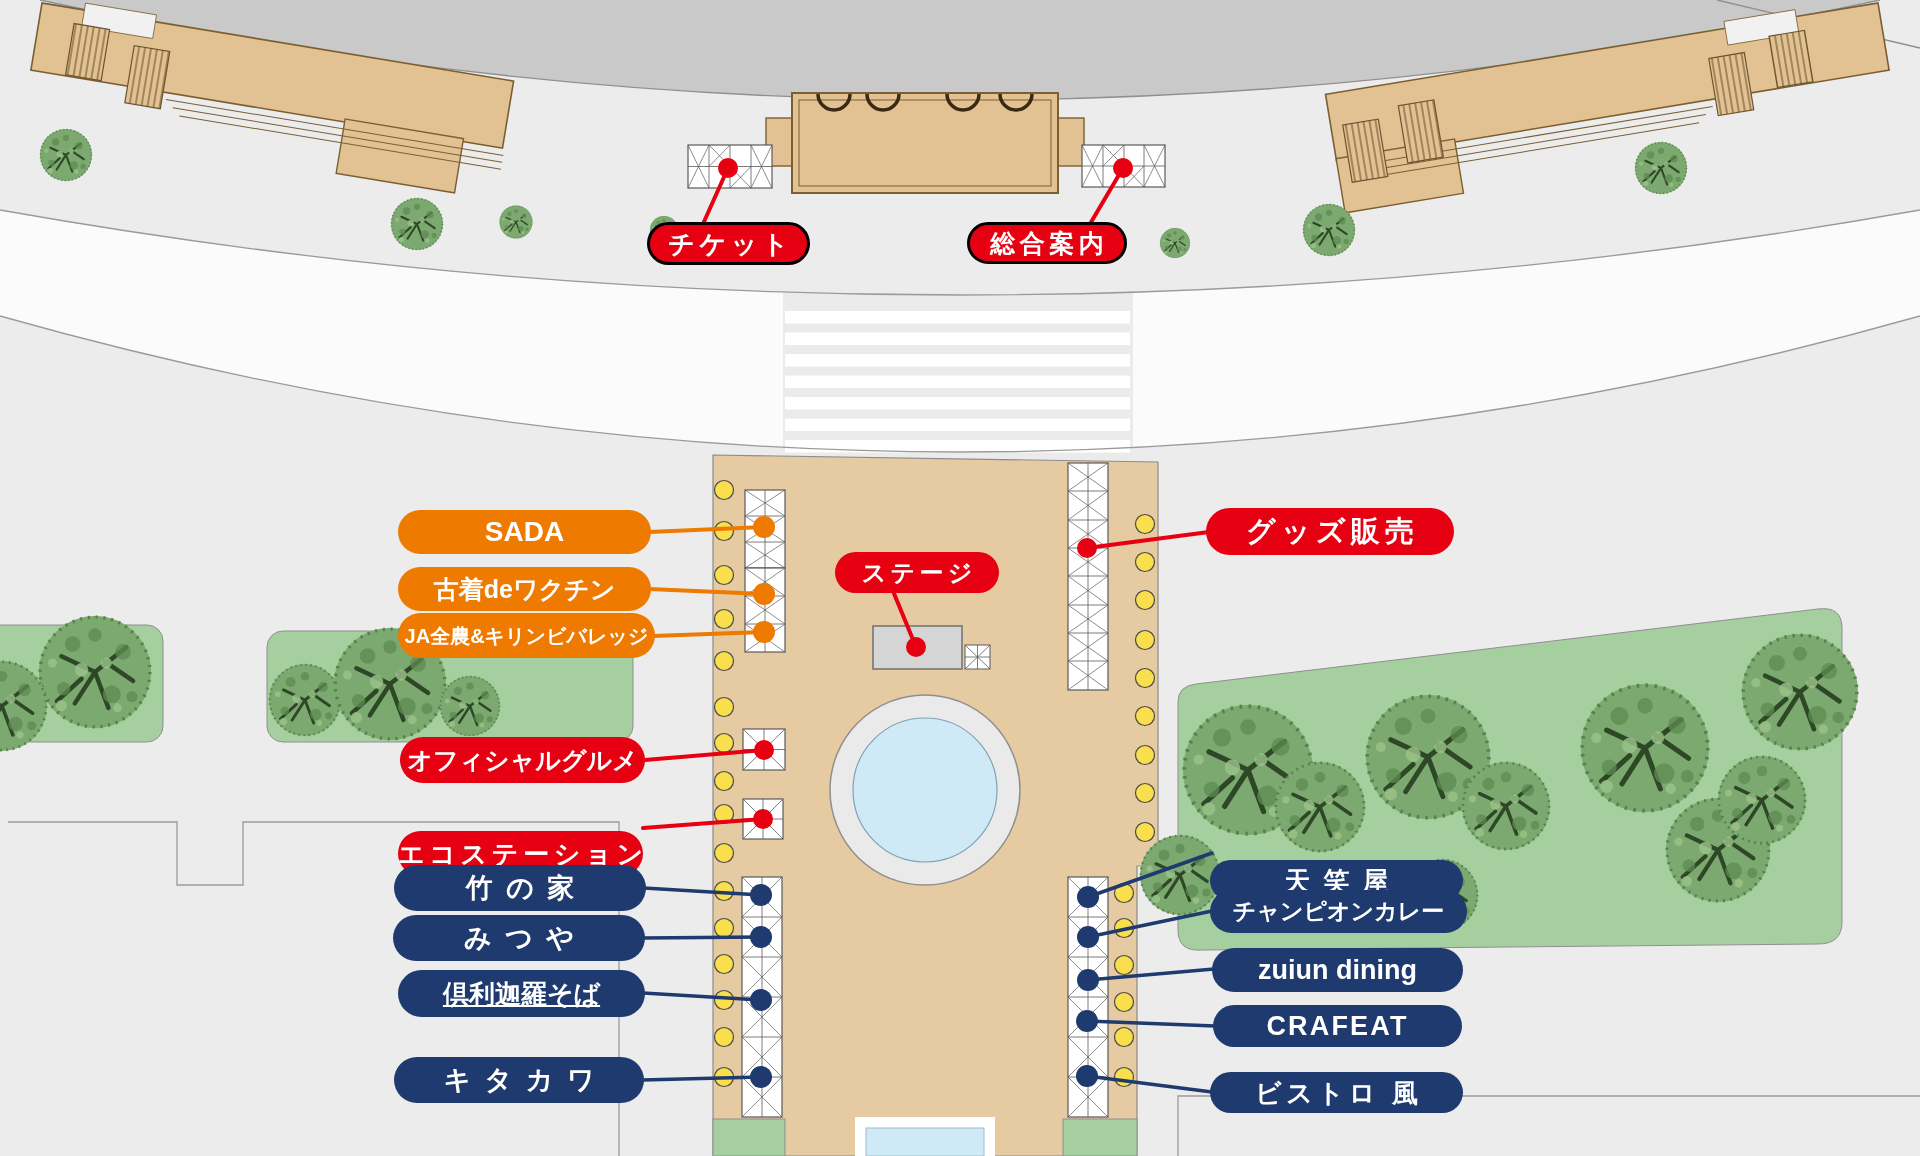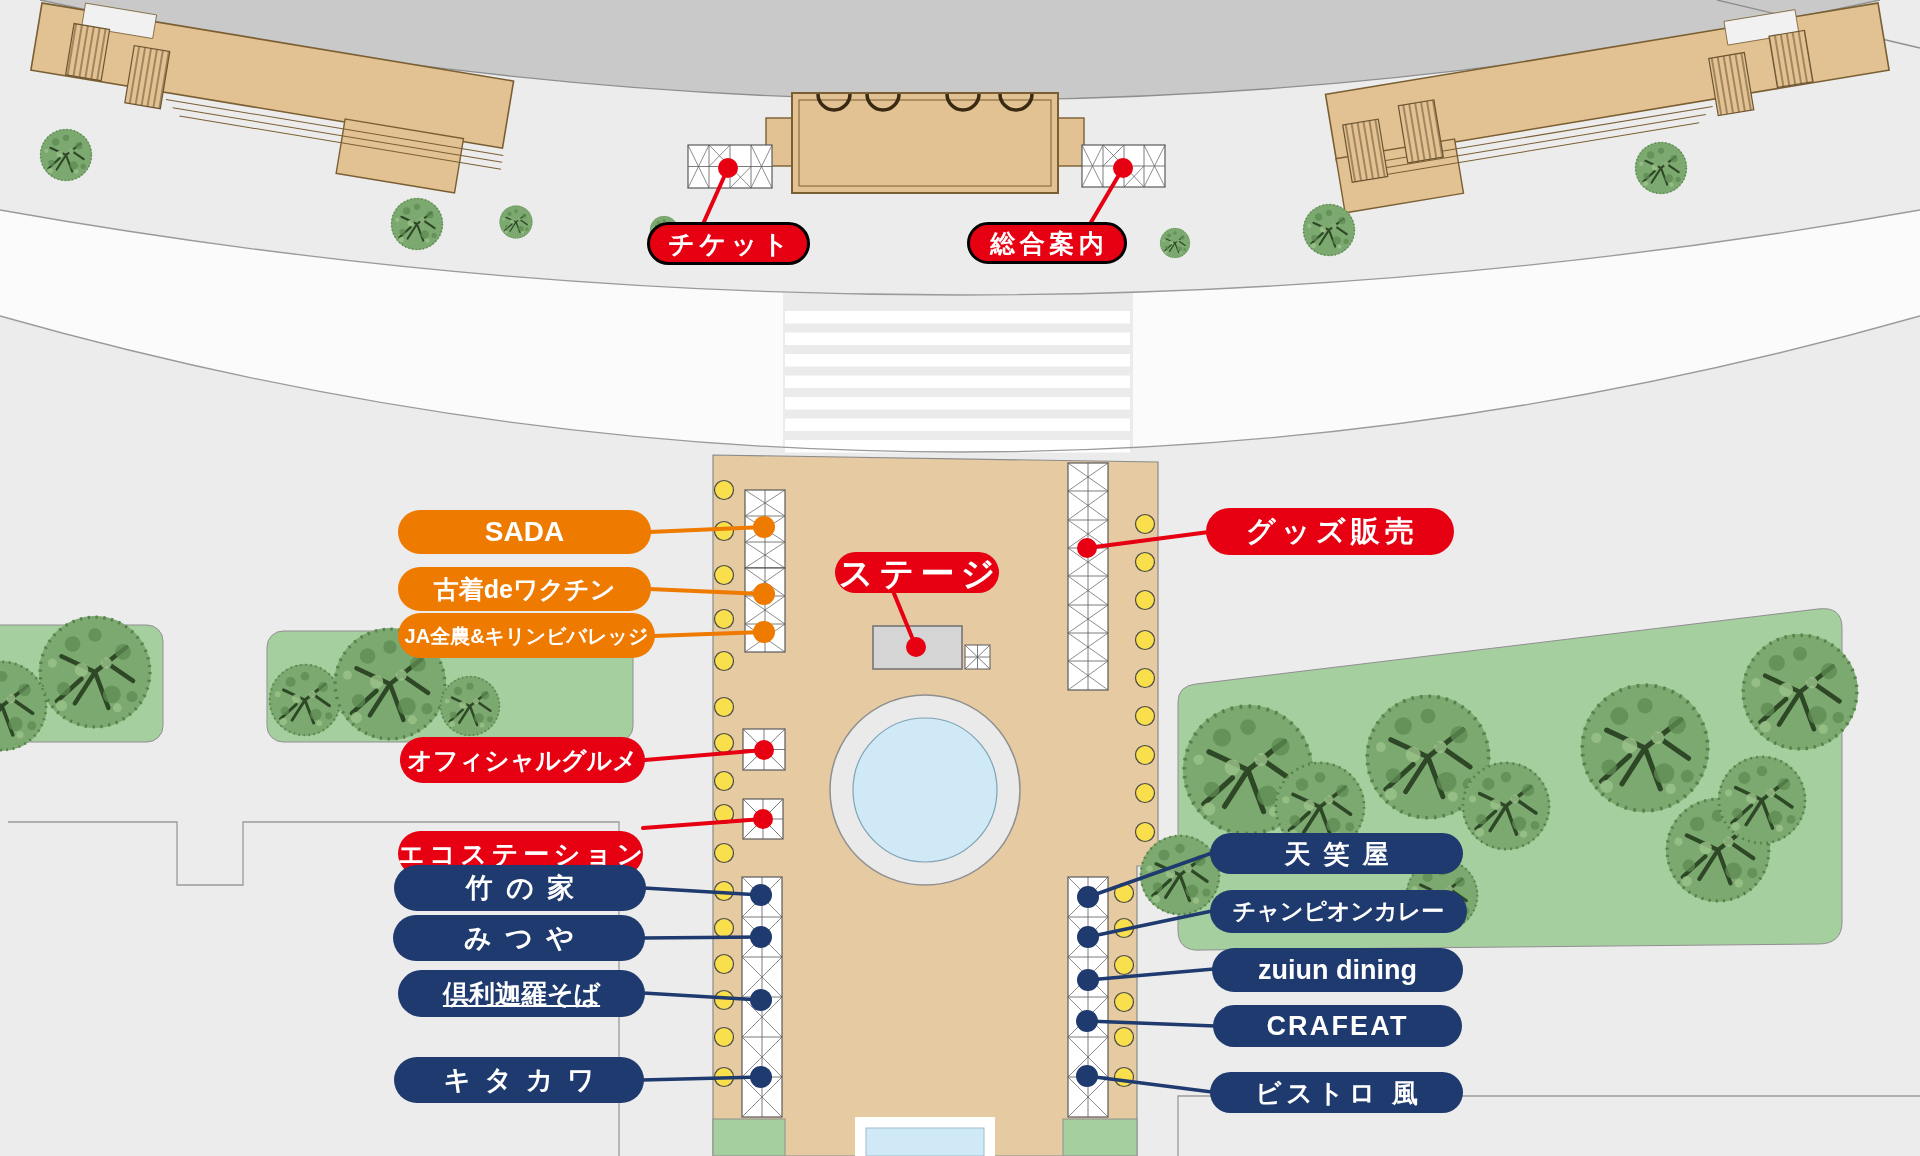--- a/index.html
+++ b/index.html
@@ -318,29 +318,29 @@
   </g>
 </svg>
 
 <div class="pill red bordered sp-mid" style="left:647px;top:222px;width:163px;height:43px;font-size:26px;">チケット</div>
 <div class="pill red bordered sp-mid" style="left:967px;top:222px;width:160px;height:42px;font-size:25px;">総合案内</div>
 
 <div class="pill orange" style="left:398px;top:510px;width:253px;height:44px;font-size:28px;">SADA</div>
 <div class="pill orange" style="left:398px;top:567px;width:253px;height:44px;font-size:25px;">古着deワクチン</div>
 <div class="pill orange" style="left:398px;top:613px;width:257px;height:45px;font-size:20px;">JA全農&amp;キリンビバレッジ</div>
 
-<div class="pill red sp-mid" style="left:835px;top:552px;width:164px;height:41px;font-size:34px;">ステージ</div>
+<div class="pill red sp-mid" style="left:835px;top:552px;width:164px;height:41px;font-size:24px;">ステージ</div>
 <div class="pill red sp-mid" style="left:1206px;top:508px;width:248px;height:47px;font-size:29px;">グッズ販売</div>
 <div class="pill red" style="left:400px;top:737px;width:245px;height:46px;font-size:25px;">オフィシャルグルメ</div>
 <div class="pill red sp-mid" style="left:398px;top:806px;width:245px;height:45px;font-size:26px;margin-top:25px;">エコステーション</div>
 
 <div class="pill navy sp-wide" style="left:394px;top:865px;width:252px;height:46px;font-size:27px;">竹の家</div>
 <div class="pill navy sp-wide" style="left:393px;top:915px;width:252px;height:46px;font-size:27px;">みつや</div>
 <div class="pill navy" style="left:398px;top:970px;width:247px;height:47px;font-size:26px;text-decoration:underline;">倶利迦羅そば</div>
 <div class="pill navy sp-wide" style="left:394px;top:1057px;width:250px;height:46px;font-size:27px;">キタカワ</div>
 
-<div class="pill navy sp-wide" style="left:1210px;top:833px;width:253px;height:41px;font-size:26px;">天笑屋</div>
+<div class="pill navy sp-wide" style="left:1210px;top:860px;width:253px;height:41px;font-size:26px;">天笑屋</div>
 <div class="pill navy" style="left:1210px;top:890px;width:257px;height:43px;font-size:23px;">チャンピオンカレー</div>
 <div class="pill navy" style="left:1212px;top:948px;width:251px;height:44px;font-size:27px;">zuiun dining</div>
 <div class="pill navy" style="left:1213px;top:1005px;width:249px;height:42px;font-size:27px;letter-spacing:.08em;">CRAFEAT</div>
 <div class="pill navy sp-mid" style="left:1210px;top:1072px;width:253px;height:41px;font-size:26px;">ビストロ 風</div>
 
 </div>
 
 </body></html>

